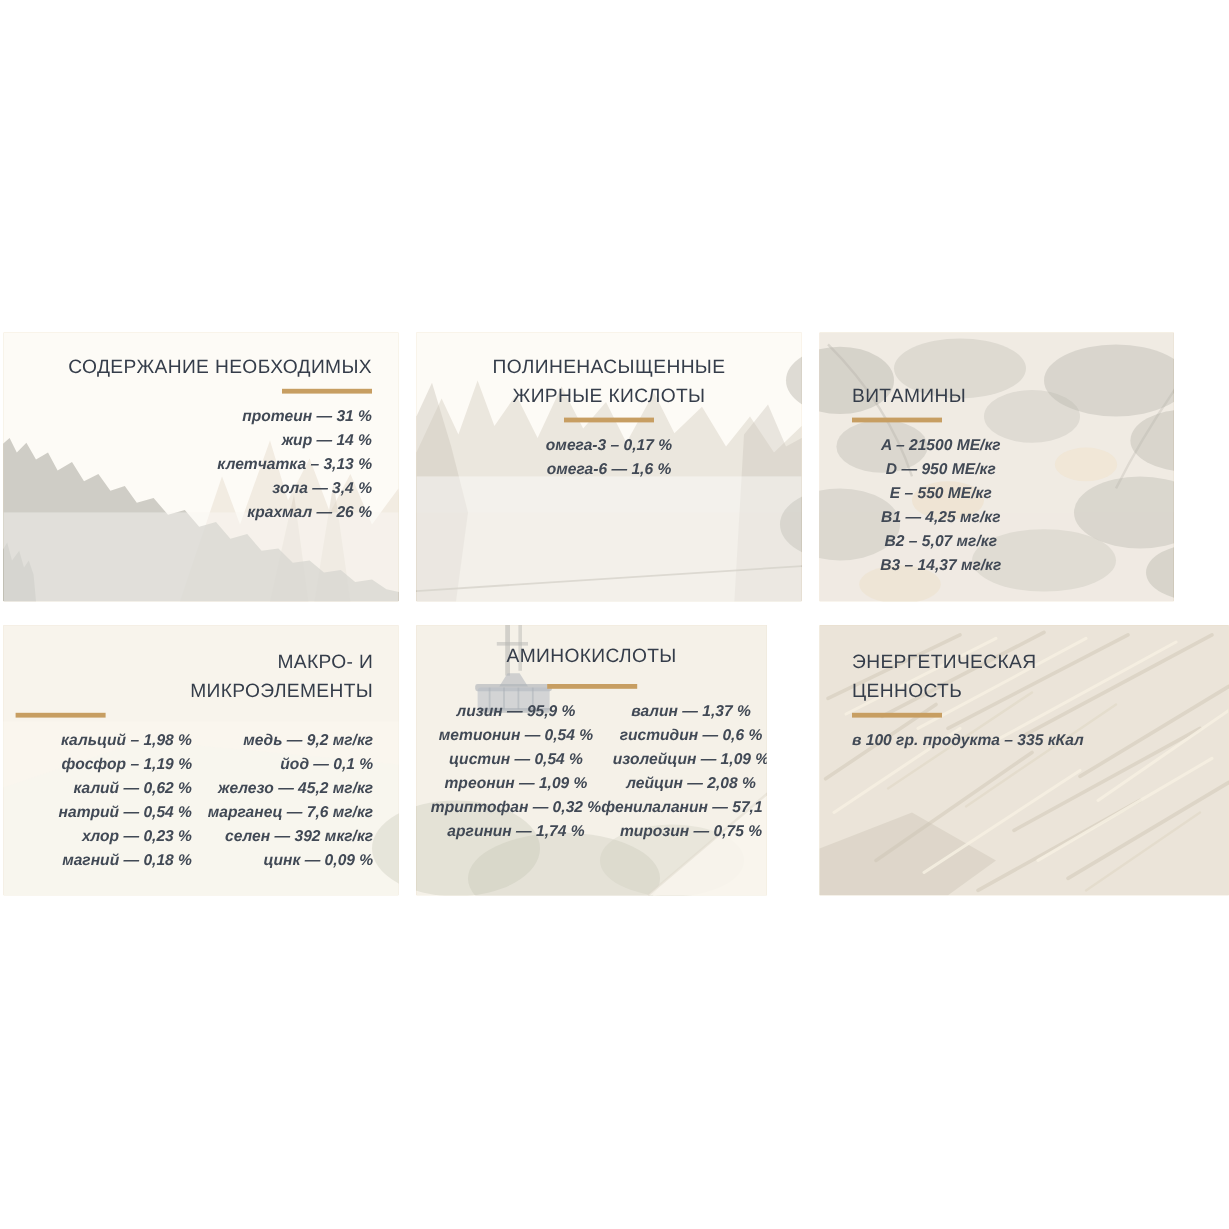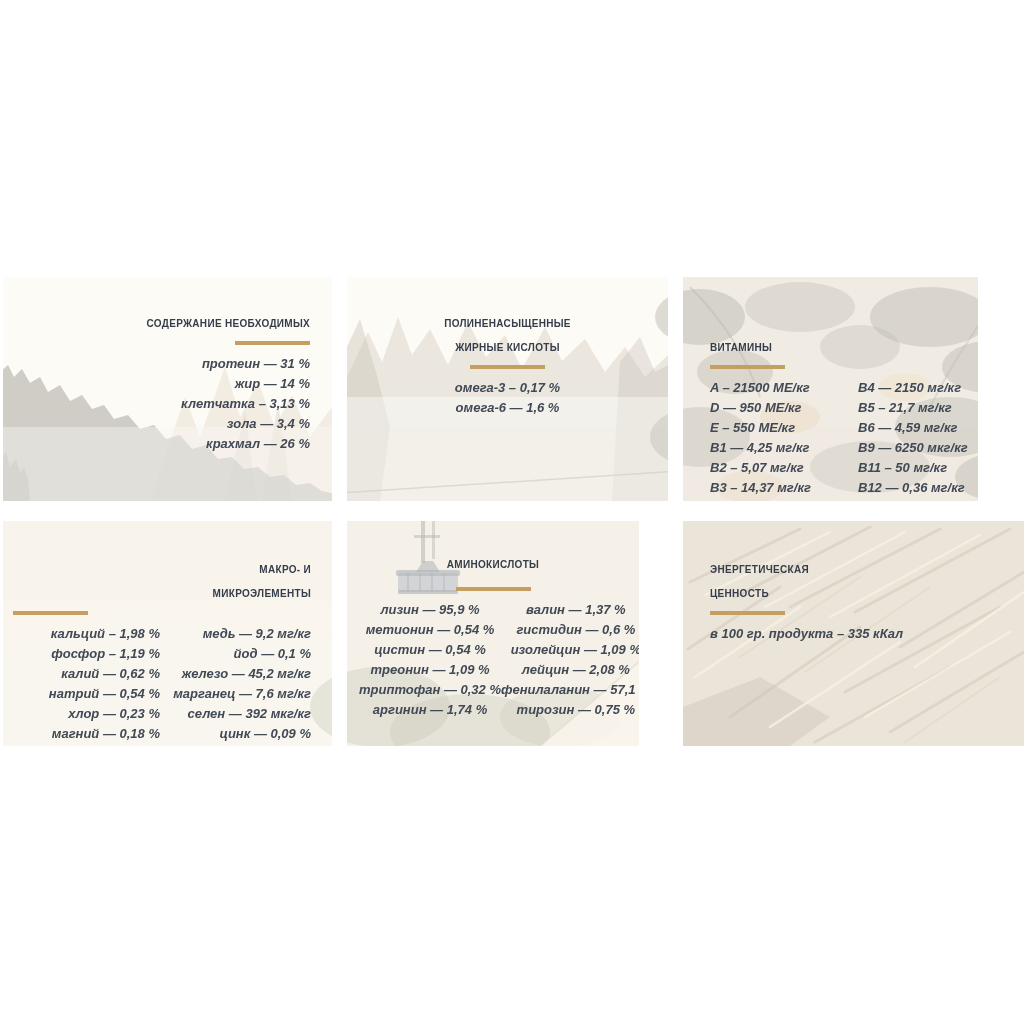--- a/index.html
+++ b/index.html
@@ -6,21 +6,21 @@
   body{
     width:1024px;height:1024px;background:#ffffff;
     font-family:"Liberation Sans",sans-serif;
     position:relative;overflow:hidden;
   }
   .page{position:relative;width:1024px;height:1024px;background:#ffffff;}
   .card{position:absolute;overflow:hidden;background:#f3ead9;}
   .card .bg{position:absolute;display:block;}
   .veil{position:absolute;inset:0;background:rgba(255,255,255,0.55);}
   .content{position:absolute;inset:0;z-index:2;}
-  .title{font-size:10px;font-weight:700;color:#353d4a;line-height:24px;letter-spacing:.3px;margin-top:17px;}
+  .title{font-size:16px;font-weight:400;color:#353d4a;line-height:24px;letter-spacing:.3px;}
   .rule{width:75px;height:4px;background:#c79e62;margin-top:5px;}
   .items{margin-top:9px;}
   .row,.value-line{font-size:13px;font-weight:700;color:#414955;line-height:20px;white-space:nowrap;font-style:italic;}
   .cols{display:flex;margin-top:9px;}
 
   
   .c1{left:3px;top:277px;width:329px;height:224px;}
   .c2{left:347px;top:277px;width:321px;height:224px;}
   .c3{left:683px;top:277px;width:295px;height:224px;}
   .c4{left:3px;top:521px;width:329px;height:225px;}
@@ -36,21 +36,21 @@
   .c6 .bg{left:-683px;top:-244px;}
 
   
   .c1 .content{padding:18px 22px 0 0;text-align:right;}
   .c1 .rule{margin-left:auto;}
 
   .c2 .content{padding-top:18px;text-align:center;}
   .c2 .rule{margin:5px auto 0;}
 
   .c3 .content{padding:42px 0 0 27px;text-align:left;}
-  .c3 .col1{width:148px;}
+  .c3 .col1{width:148px;text-align:center;}
 
   .c4 .content{padding:20px 21px 0 10px;text-align:right;}
   .c4 .cols{display:grid;grid-template-columns:1fr 151px;}
   .c4 .col{text-align:right;}
 
   .c5 .content{padding-top:15px;text-align:center;}
   .c5 .rule{margin:10px auto 0;}
   .c5 .cols{padding:0 12px;}
   .c5 .col{flex:1;text-align:center;}
 
@@ -203,28 +203,20 @@
       <div class="rule"></div>
       <div class="cols">
         <div class="col col1">
           <div class="row">A – 21500 МЕ/кг</div>
           <div class="row">D — 950 МЕ/кг</div>
           <div class="row">E – 550 МЕ/кг</div>
           <div class="row">B1 — 4,25 мг/кг</div>
           <div class="row">B2 – 5,07 мг/кг</div>
           <div class="row">B3 – 14,37 мг/кг</div>
         </div>
-        <div class="col">
-          <div class="row">B4 — 2150 мг/кг</div>
-          <div class="row">B5 – 21,7 мг/кг</div>
-          <div class="row">B6 — 4,59 мг/кг</div>
-          <div class="row">B9 — 6250 мкг/кг</div>
-          <div class="row">B11 – 50 мг/кг</div>
-          <div class="row">B12 — 0,36 мг/кг</div>
-        </div>
       </div>
     </div>
   </section>
 
   <section class="card c4">
     <svg class="bg" width="1024" height="470">
         <use href="#scene"></use>
       </svg>
     <div class="veil"></div>
     <div class="content">

